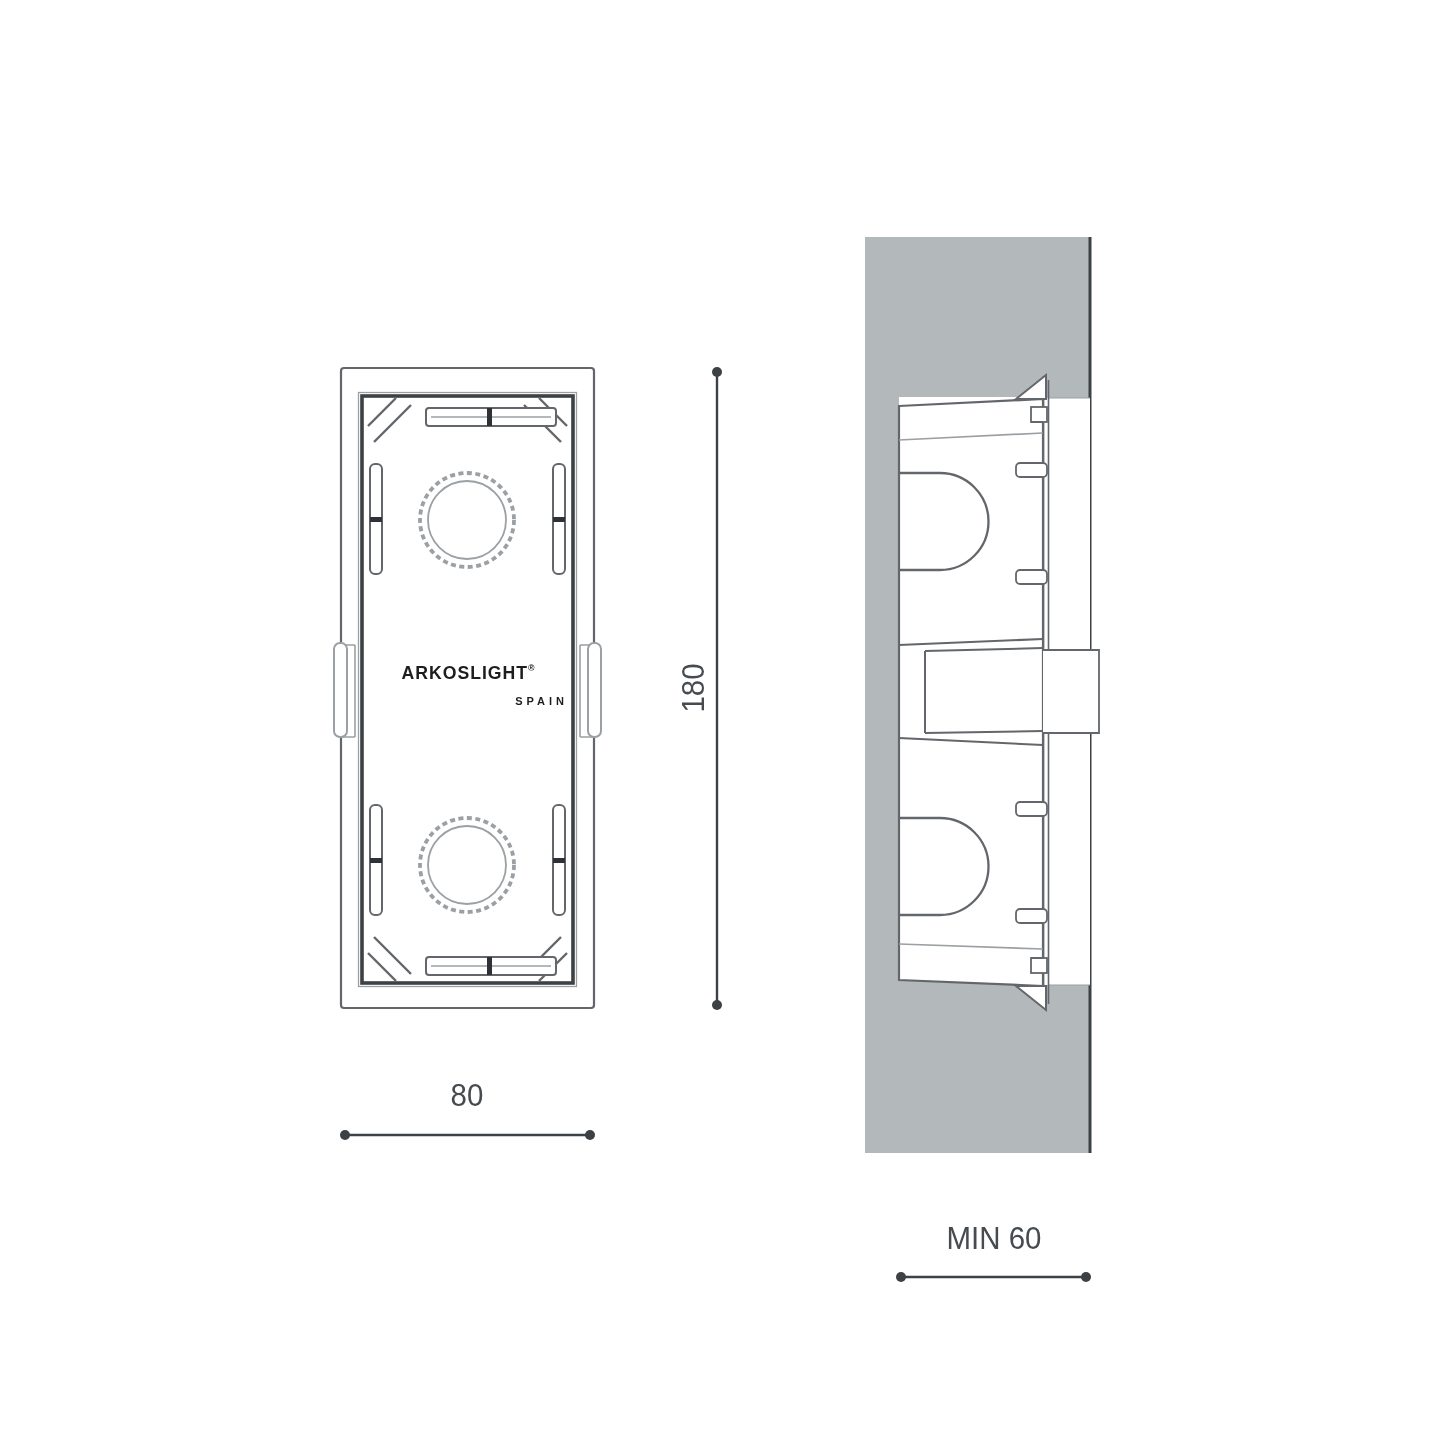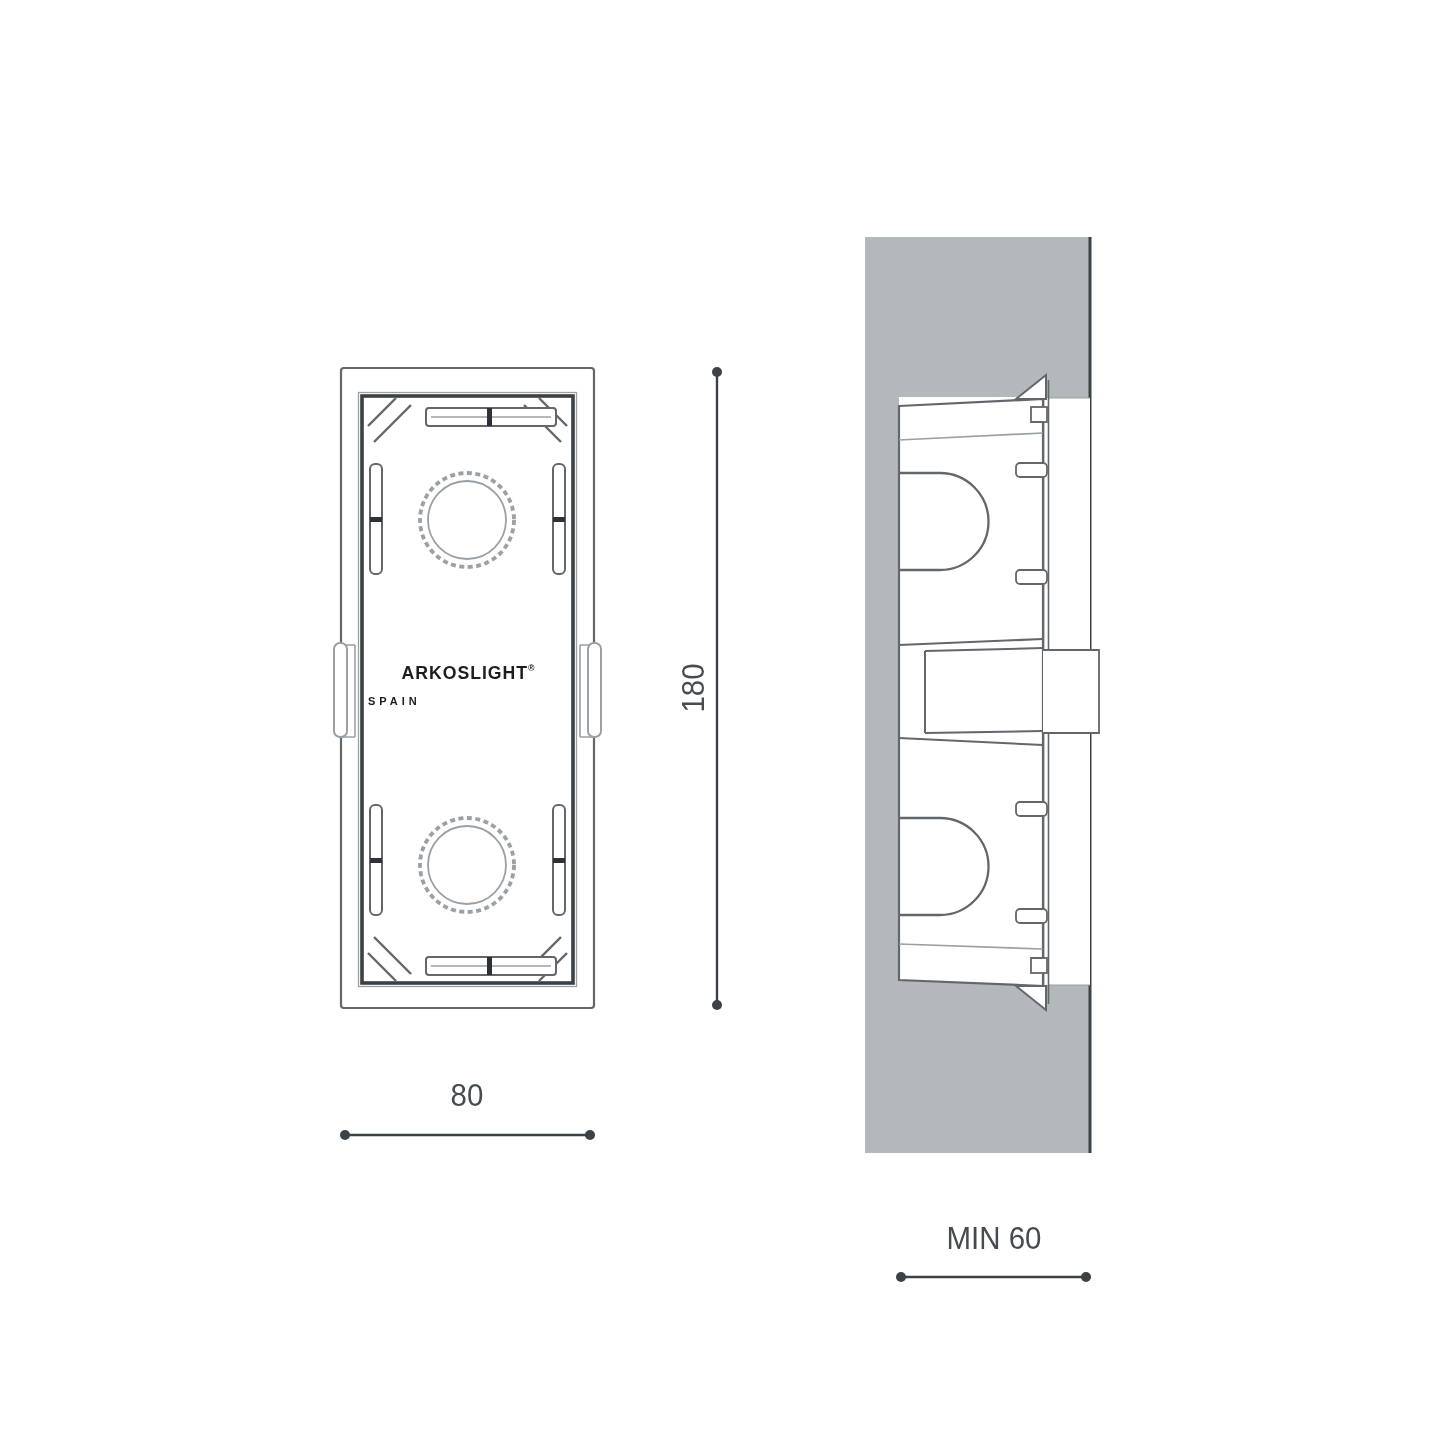--- a/index.html
+++ b/index.html
@@ -47,21 +47,21 @@
     font-size:18px;
     font-weight:700;
     letter-spacing:1px;
     transform:scaleX(0.98);
     white-space:nowrap;
   }
   .logo-brand sup{font-size:9px;vertical-align:8px;letter-spacing:0;}
   .logo-country{
     position:absolute;
     left:368px;top:695px;width:200px;
-    text-align:left;
+    text-align:right;
     color:var(--logo-col);
     font-size:11px;
     font-weight:700;
     letter-spacing:4px;
     white-space:nowrap;
   }
 </style>
 </head>
 <body style="background: rgb(255, 255, 255);">
 

